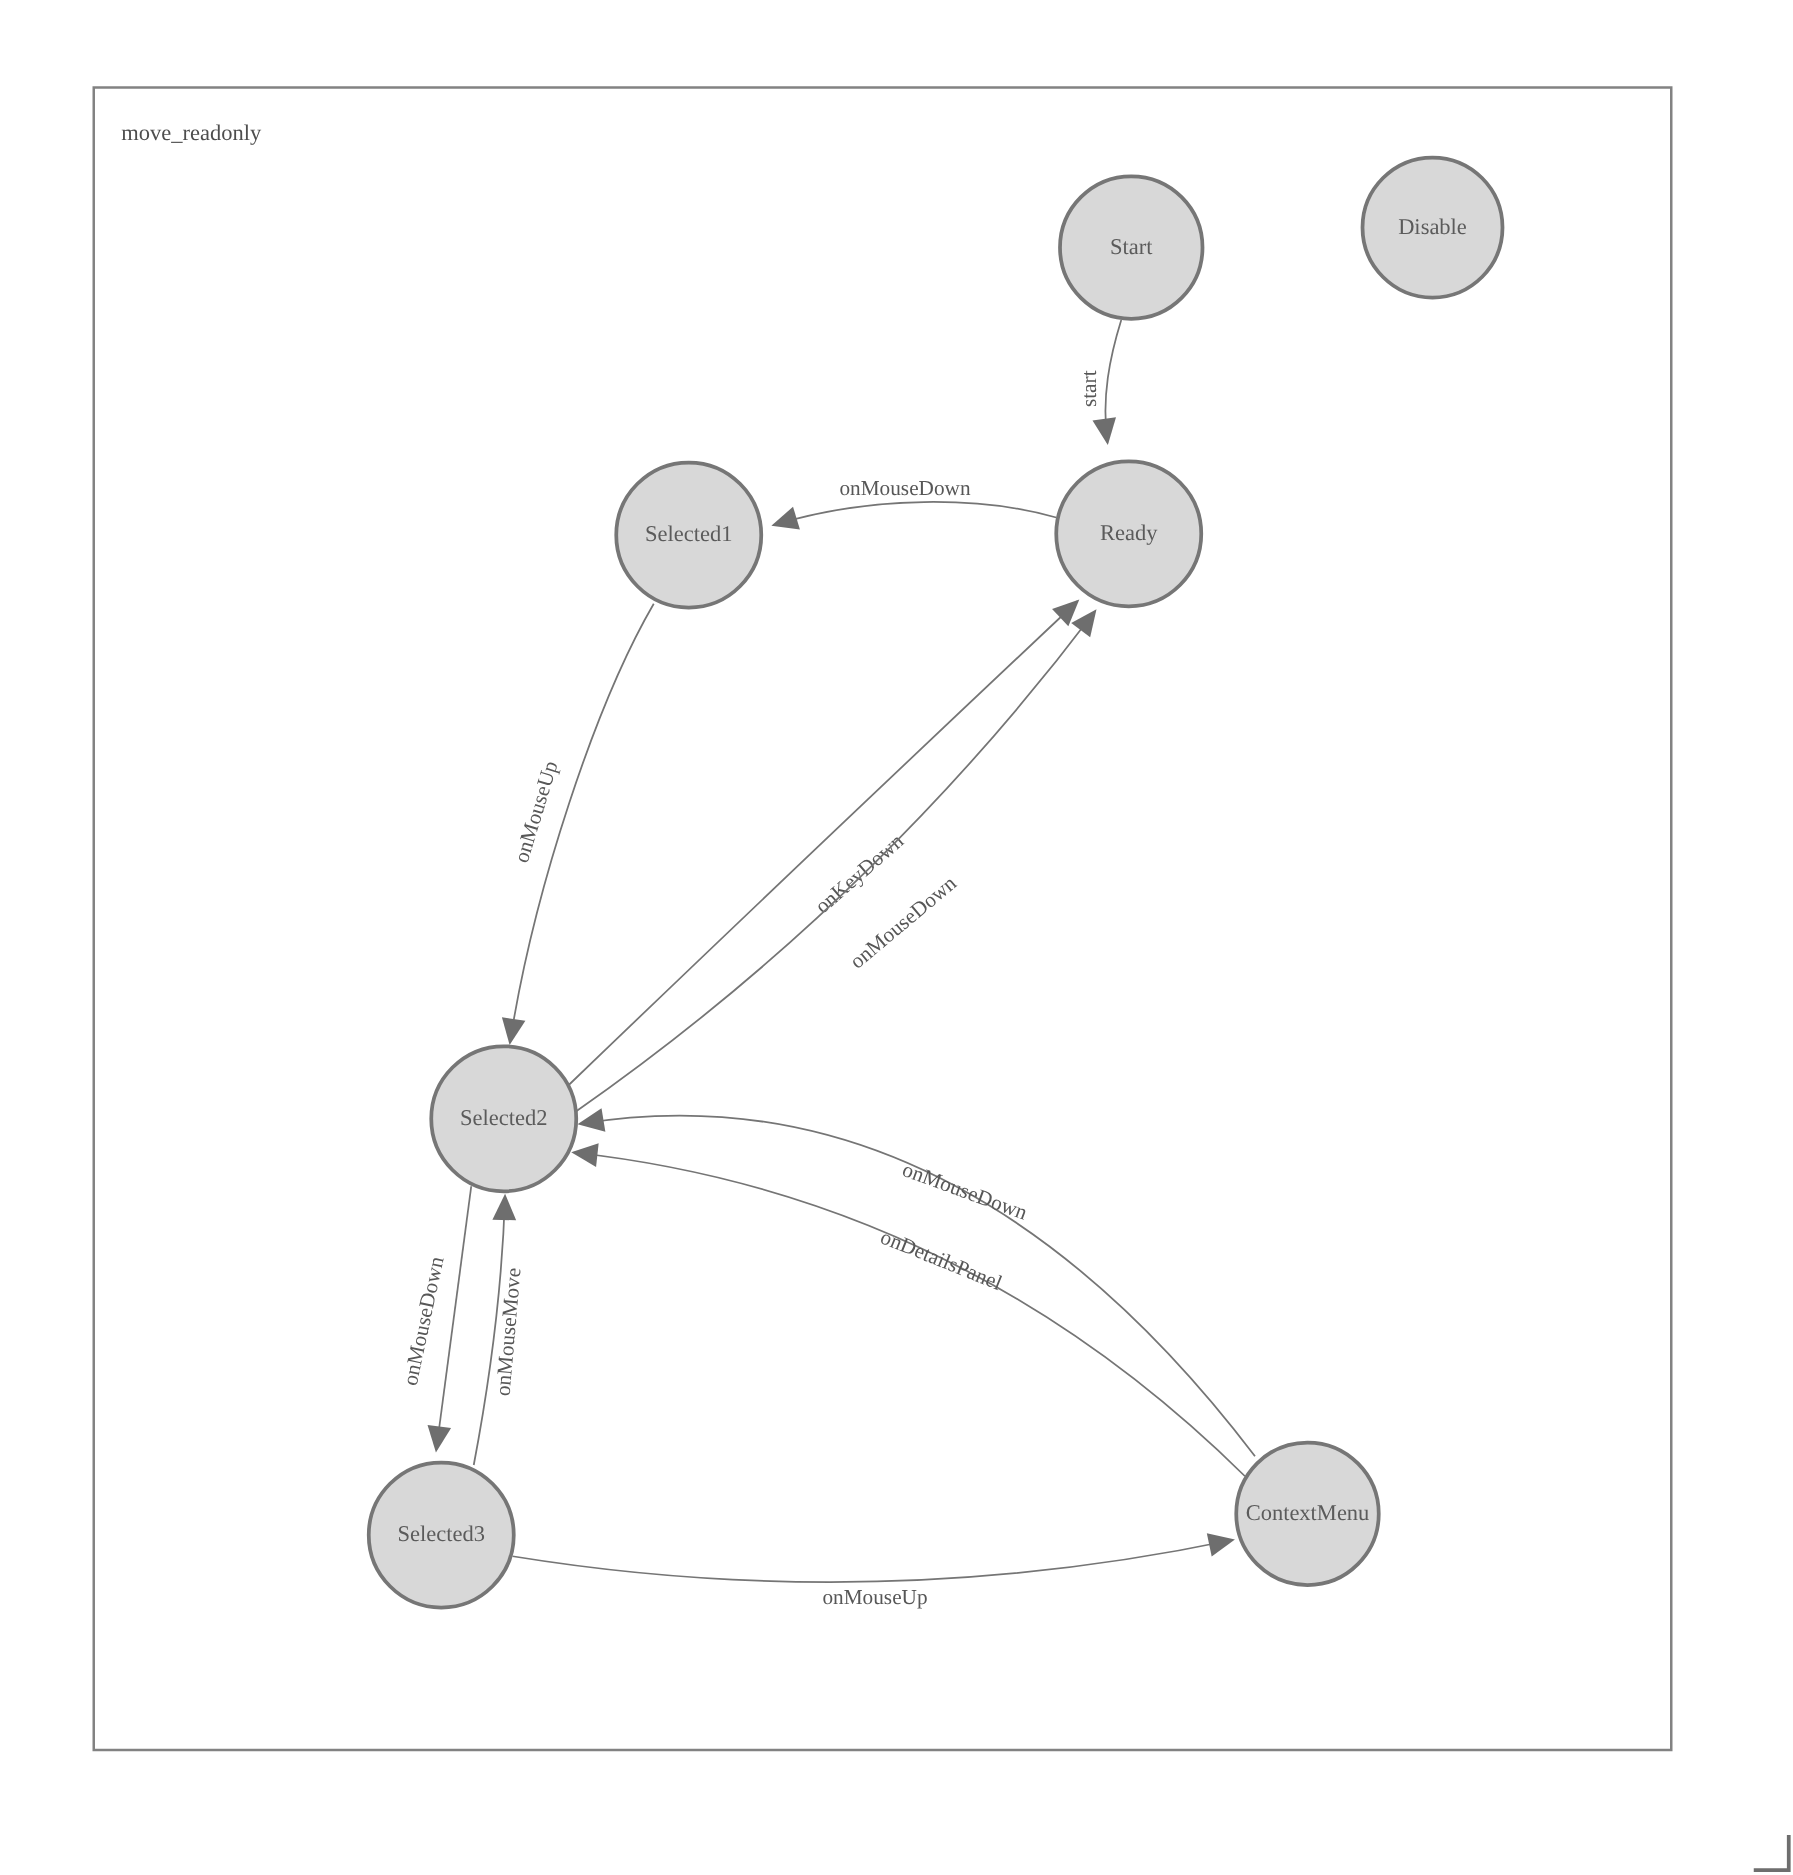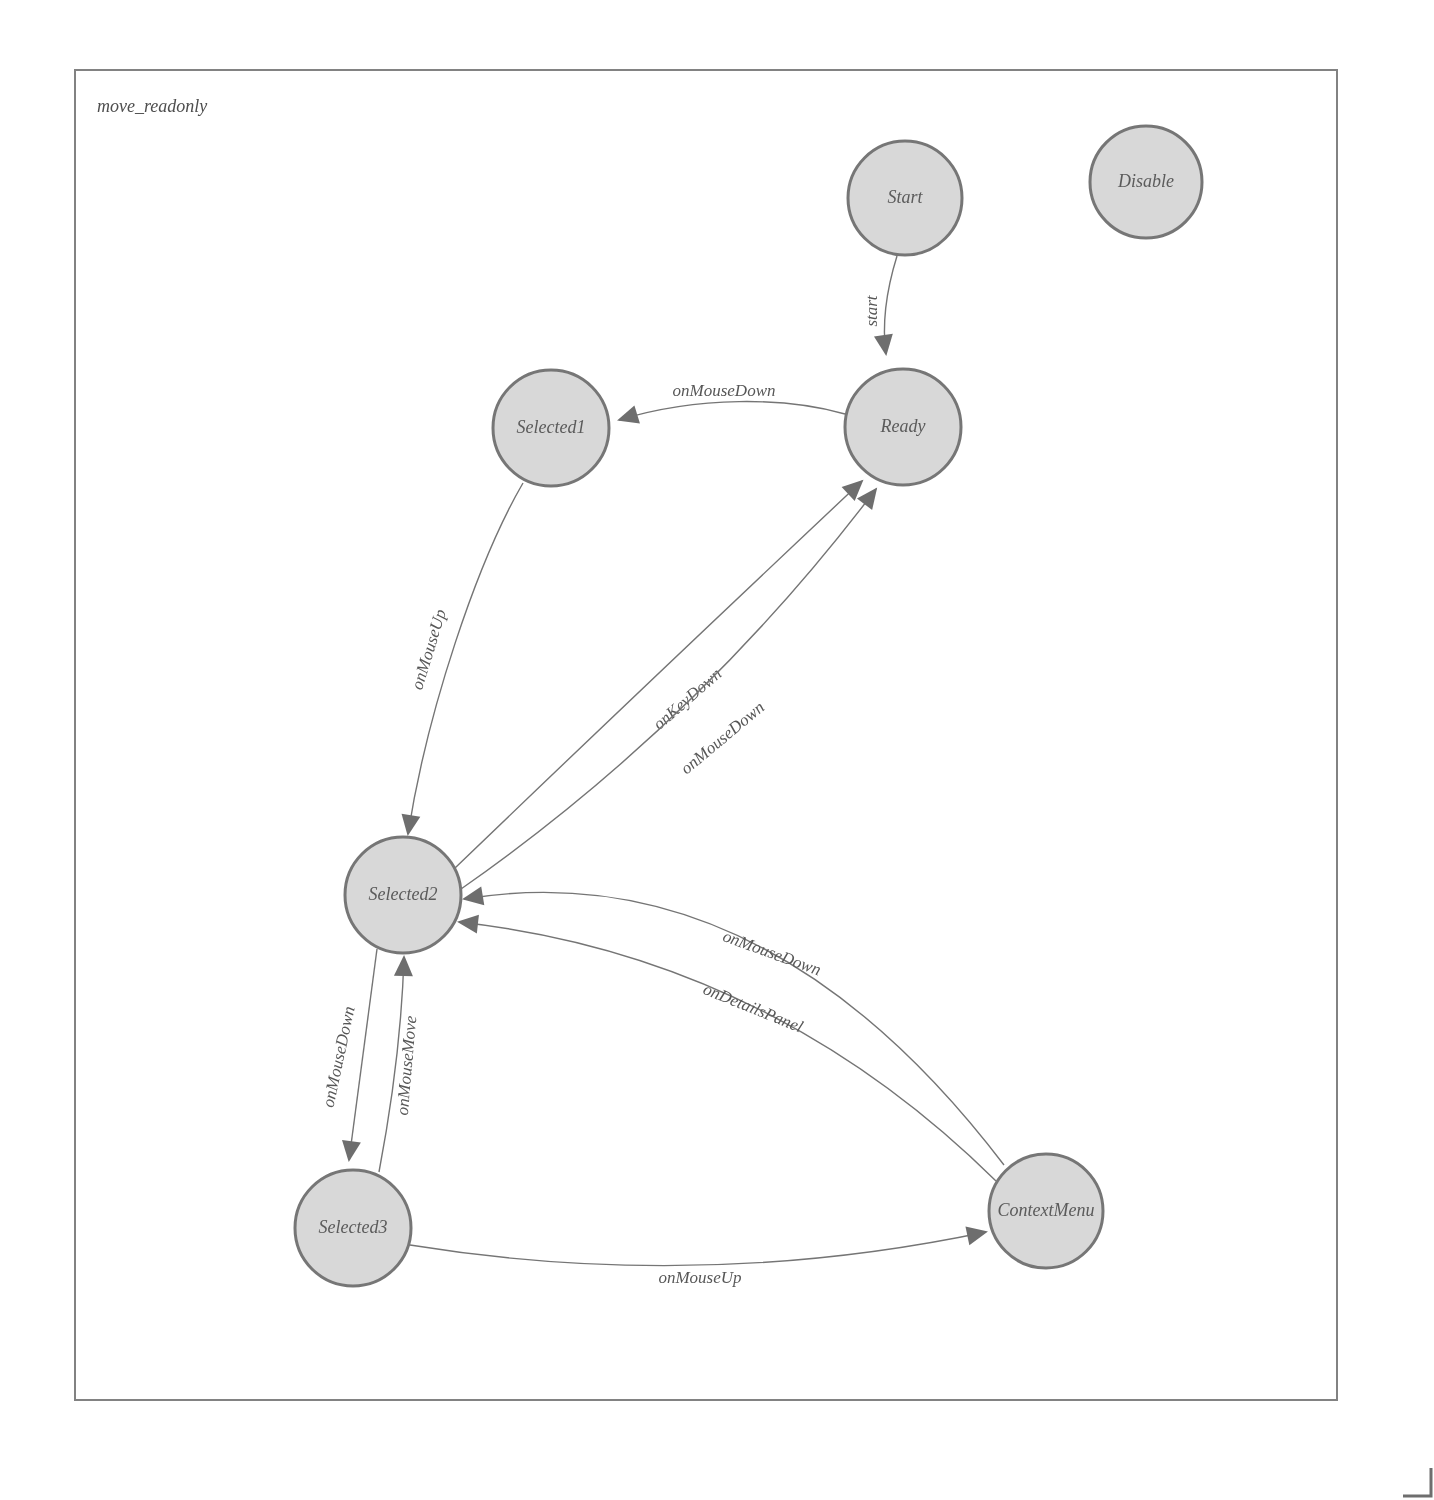--- a/index.html
+++ b/index.html
@@ -7,21 +7,20 @@
     padding: 0;
     background: #ffffff;
     width: 1434px;
     height: 1500px;
     overflow: hidden;
   }
   #canvas-wrap {
     position: relative;
     width: 1434px;
     height: 1500px;
-    font-style: italic;
   }
   svg {
     display: block;
   }
   svg text {
     font-family: "Liberation Serif", "DejaVu Serif", serif;
     fill: #575757;
   }
   .frame {
     fill: #ffffff;

